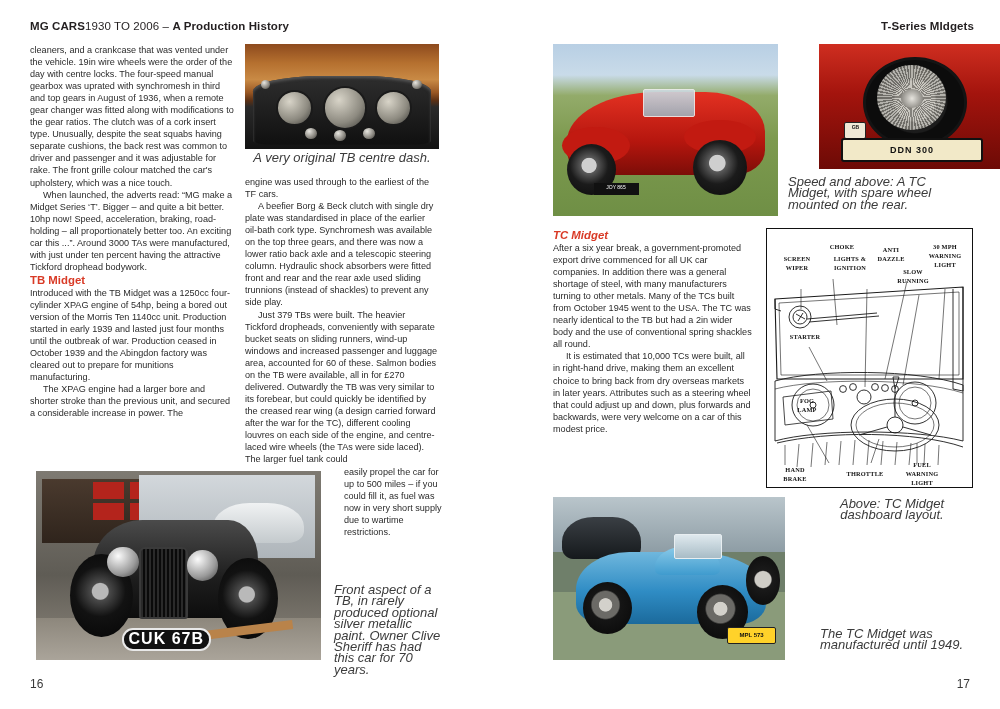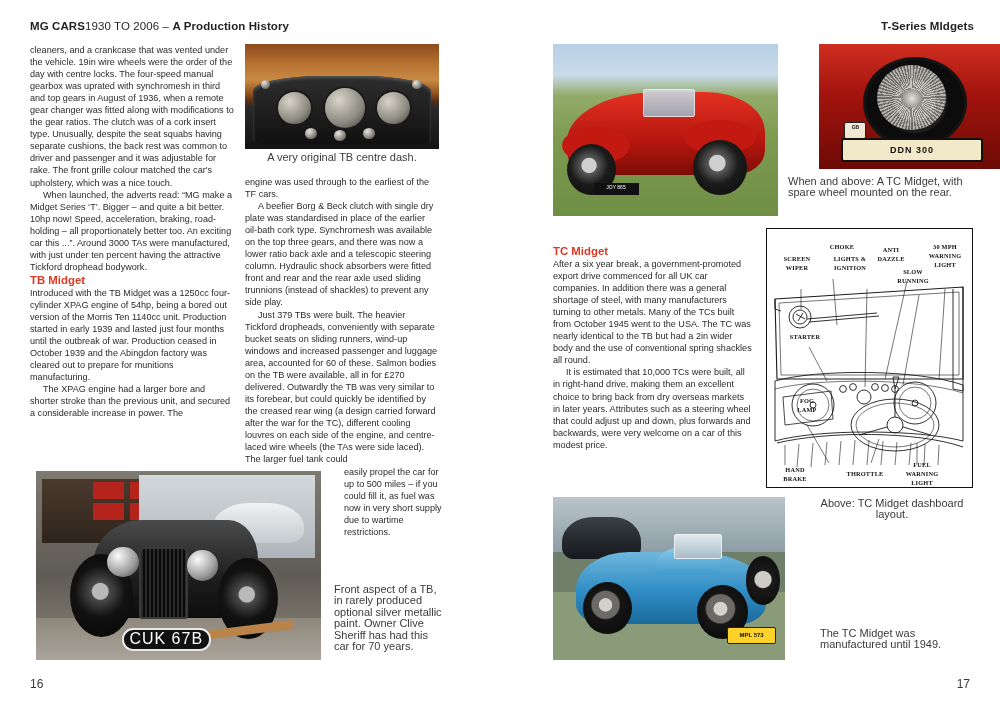--- a/index.html
+++ b/index.html
@@ -16,21 +16,21 @@
 
   .folio{position:absolute;bottom:18px;font-size:12px;color:#3a3a3a;}
   .folio-left{left:30px;}
   .folio-right{right:30px;}
 
   
   .col{position:absolute;font-size:9.1px;line-height:12.05px;text-align:left;color:#2b2b2b;}
   .col p{margin:0;}
   .col p.ind{text-indent:13px;}
   .sub{color:#d93a26;font-weight:bold;font-size:11.4px;line-height:14px;margin:9px 0 1.5px 0;}
-  .cap{font-size:11px;line-height:11.4px;color:#3b3b3b;}
+  .cap{font-style:italic;font-size:13px;line-height:11.4px;color:#3b3b3b;}
   .cap.center{text-align:center;}
 
   
   .ph{position:absolute;overflow:hidden;background:#bbb;}
 
   
   #ph-dash{background:linear-gradient(#8d4a1e,#b5702f 18%,#c98a45 34%,#9a5824 46%,#5a3015 54%,#2a2a2a 60%,#131313 100%);}
   #ph-dash .panel{position:absolute;left:4%;right:4%;top:30%;bottom:4%;
      background:linear-gradient(#2e2e2e,#101010);border-radius:38% 38% 8% 8%/22% 22% 6% 6%;box-shadow:inset 0 2px 3px #555;}
   #ph-dash .dial{position:absolute;border-radius:50%;background:radial-gradient(circle at 35% 30%,#d8d4c8,#8d8a80 60%,#3b3a36);
@@ -63,21 +63,21 @@
   #ph-garage{background:linear-gradient(#7e7a72,#5f5c55 55%,#8d877c);}
   #ph-garage .shelf{position:absolute;left:2%;top:4%;width:34%;height:34%;background:linear-gradient(#4a3a2e,#2f241c);}
   #ph-garage .crate{position:absolute;background:#b4241c;}
   #ph-garage .door{position:absolute;left:36%;top:2%;width:62%;height:44%;background:linear-gradient(#d3d8dc,#aeb5ba);}
   #ph-garage .whitecar{position:absolute;left:62%;top:17%;width:32%;height:21%;background:linear-gradient(#f0f2f3,#c4cacd);border-radius:40% 40% 18% 18%/60% 60% 30% 30%;}
   #ph-garage .body{position:absolute;left:20%;top:26%;width:58%;height:52%;background:linear-gradient(#4b4b4b,#1d1d1d 60%,#0d0d0d);border-radius:30% 18% 10% 10%/46% 40% 20% 20%;}
   #ph-garage .grille{position:absolute;left:36%;top:40%;width:16%;height:36%;background:repeating-linear-gradient(90deg,#2a2a2a 0 2px,#0a0a0a 2px 4px);border:2px solid #3a3a3a;border-radius:6px 6px 3px 3px;}
   #ph-garage .lamp{position:absolute;border-radius:50%;background:radial-gradient(circle at 35% 30%,#fbfbfb,#9a9a9a 60%,#3a3a3a);}
   #ph-garage .wheel{position:absolute;border-radius:50%;background:radial-gradient(circle at 48% 45%,#b9b9b9 0 14%,#4a4a4a 16%,#121212 45%,#050505);}
   #ph-garage .plate{position:absolute;left:30%;bottom:5%;width:30%;height:10%;background:#111;border:2px solid #e9e9e9;border-radius:11px;
-     display:flex;align-items:center;justify-content:center;color:#fff;font-weight:normal;letter-spacing:1px;}
+     display:flex;align-items:center;justify-content:center;color:#fff;font-weight:bold;letter-spacing:1px;}
   #ph-garage .floor{position:absolute;left:0;bottom:0;width:100%;height:22%;background:linear-gradient(#8d877c,#aaa49a);}
   #ph-garage .plank{position:absolute;background:#b9834a;}
 
   
   #ph-blue{background:linear-gradient(#cfd9de 0 22%,#9fb0bb 22% 34%,#6f7f6a 34% 58%,#8a9b7a 58% 100%);}
   #ph-blue .bg{position:absolute;left:0;top:0;width:100%;height:34%;background:linear-gradient(#b9c5cb,#8e9da5);}
   #ph-blue .dkcar{position:absolute;left:4%;top:12%;width:34%;height:26%;background:linear-gradient(#3a3f44,#15191c);border-radius:40% 36% 14% 14%/58% 58% 28% 28%;}
   #ph-blue .body{position:absolute;left:10%;top:34%;width:82%;height:44%;background:linear-gradient(#6fb7dd,#2f8cc4 55%,#1b6a9c);border-radius:28% 40% 14% 14%/52% 52% 28% 28%;}
   #ph-blue .cowl{position:absolute;left:44%;top:30%;width:28%;height:18%;background:linear-gradient(#8ccbe9,#3f9bce);border-radius:50% 50% 10% 10%/70% 70% 20% 20%;}
   #ph-blue .screen{position:absolute;left:52%;top:23%;width:20%;height:14%;background:linear-gradient(#dfe9ee,#a8bcc6);border:1.5px solid #e8eef1;border-radius:2px;}
@@ -168,24 +168,24 @@
   </div>
 
   <div class="ph" id="ph-rear" style="left:788px;top:44px;width:182px;height:125px;">
     <div class="tyre"></div>
     <div class="spokes"></div>
     <div class="hub"></div>
     <div class="gb">GB</div>
     <div class="plate" style="font-size:9px;">DDN 300</div>
   </div>
 
-  <div class="cap" style="position:absolute;left:788px;top:176px;width:184px;">When and above: A TC Midget, with spare wheel mounted on the rear.</div>
+  <div class="cap" style="position:absolute;left:788px;top:176px;width:184px;">Speed and above: A TC Midget, with spare wheel mounted on the rear.</div>
 
   <div class="col" style="left:553px;top:228px;width:200px;">
-    <p class="sub" style="margin-top:16px;">TC Midget</p>
+    <p class="sub" style="margin-top:0;font-style:italic;">TC Midget</p>
     <p>After a six year break, a government-promoted export drive commenced for all UK car companies. In addition there was a general shortage of steel, with many manufacturers turning to other metals. Many of the TCs built from October 1945 went to the USA. The TC was nearly identical to the TB but had a 2in wider body and the use of conventional spring shackles all round.</p>
     <p class="ind">It is estimated that 10,000 TCs were built, all in right-hand drive, making them an excellent choice to bring back from dry overseas markets in later years. Attributes such as a steering wheel that could adjust up and down, plus forwards and backwards, were very welcome on a car of this modest price.</p>
   </div>
 
   <div id="dashbox" style="left:766px;top:228px;width:205px;height:258px;">
     <svg viewBox="0 0 205 258" preserveAspectRatio="none">
       <g fill="none" stroke="#1a1a1a" stroke-width="0.9">
 
         <path d="M8 70 L196 58 L196 150 L10 150 Z" stroke-width="1.1"></path>
         <path d="M12 74 L192 63 L192 146 L14 146 Z" stroke-width="0.6"></path>

